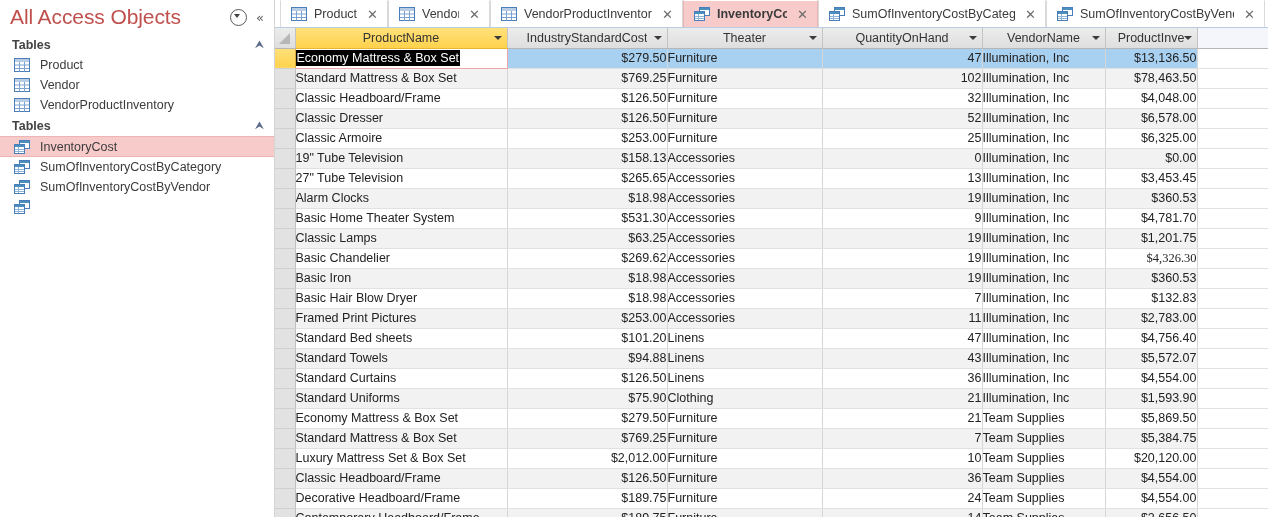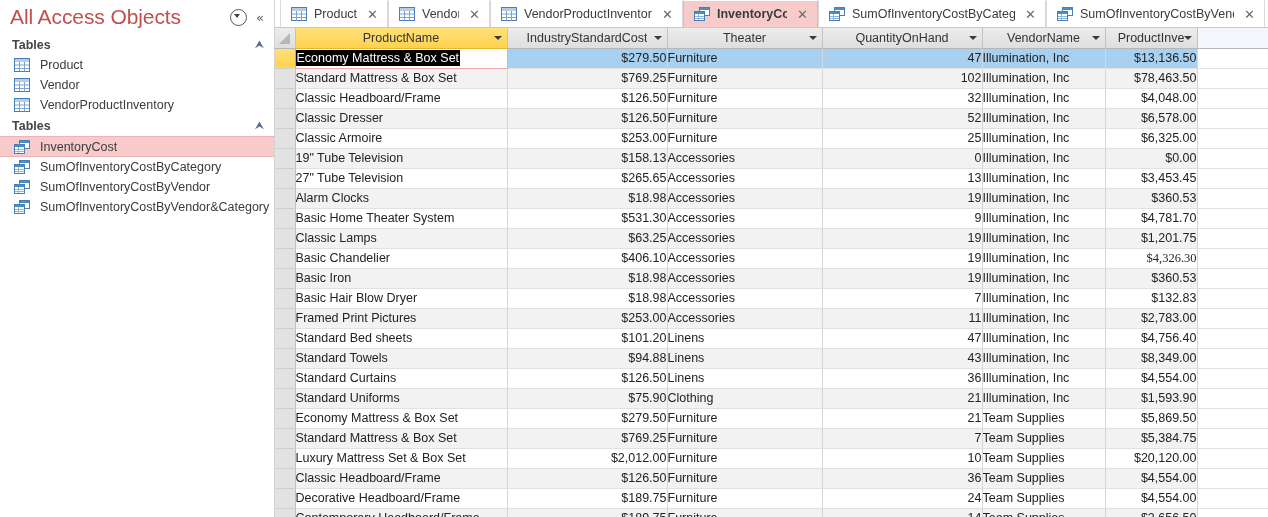--- a/index.html
+++ b/index.html
@@ -390,21 +390,20 @@
             <svg class="ic" viewBox="0 0 16 14" xmlns="http://www.w3.org/2000/svg">
               <rect x="5.5" y="0.5" width="10" height="8" fill="#ffffff" stroke="#4a7ebb"></rect>
               <rect x="6" y="1" width="9" height="2" fill="#4a8fbd"></rect>
               <rect x="0.5" y="4.5" width="10" height="9" fill="#ffffff" stroke="#4a7ebb"></rect>
               <rect x="1" y="5" width="9" height="2" fill="#4a8fbd"></rect>
               <line x1="1" y1="9.5" x2="10" y2="9.5" stroke="#8fb4d9"></line>
               <line x1="1" y1="11.5" x2="10" y2="11.5" stroke="#8fb4d9"></line>
               <line x1="4.5" y1="7" x2="4.5" y2="13" stroke="#8fb4d9"></line>
             </svg>
           </span>
-          <span class="nav-item-label">SumOfInventoryCostByVendor&amp;Category</span>
         </div>
       </div>
   </div>
 
   <div class="docarea">
 
     <div class="tabstrip" id="tabstrip">
         <div style="width: 5px; height: 27px; flex: 0 0 5px;"></div>
         <div class="tab" style="width: 108px;">
           <span>
@@ -757,21 +756,21 @@
                 <span class="clip">$1,201.75</span>
               </td>
               <td class="pad" style="width: 75px;"></td>
             </tr>
             <tr class="">
               <td class="rowsel"></td>
               <td class="txt" style="width: 212px; margin-top: 44px;">
                 <span class="clip">Basic Chandelier</span>
               </td>
               <td class="num" style="width: 160px;">
-                <span class="clip">$406.10</span>
+                <span class="clip">$269.62</span>
               </td>
               <td class="txt" style="width: 155px;">
                 <span class="clip">Accessories</span>
               </td>
               <td class="num" style="width: 160px;">
                 <span class="clip">19</span>
               </td>
               <td class="txt" style="width: 123px;">
                 <span class="clip">Illumination, Inc</span>
               </td>
@@ -879,21 +878,21 @@
               <td class="txt" style="width: 155px;">
                 <span class="clip">Linens</span>
               </td>
               <td class="num" style="width: 160px;">
                 <span class="clip">43</span>
               </td>
               <td class="txt" style="width: 123px;">
                 <span class="clip">Illumination, Inc</span>
               </td>
               <td class="num" style="width: 92px;">
-                <span class="clip">$8,349.00</span>
+                <span class="clip">$5,572.07</span>
               </td>
               <td class="pad" style="width: 75px;"></td>
             </tr>
             <tr class="">
               <td class="rowsel"></td>
               <td class="txt" style="width: 212px;">
                 <span class="clip">Standard Curtains</span>
               </td>
               <td class="num" style="width: 160px;">
                 <span class="clip">$126.50</span>

